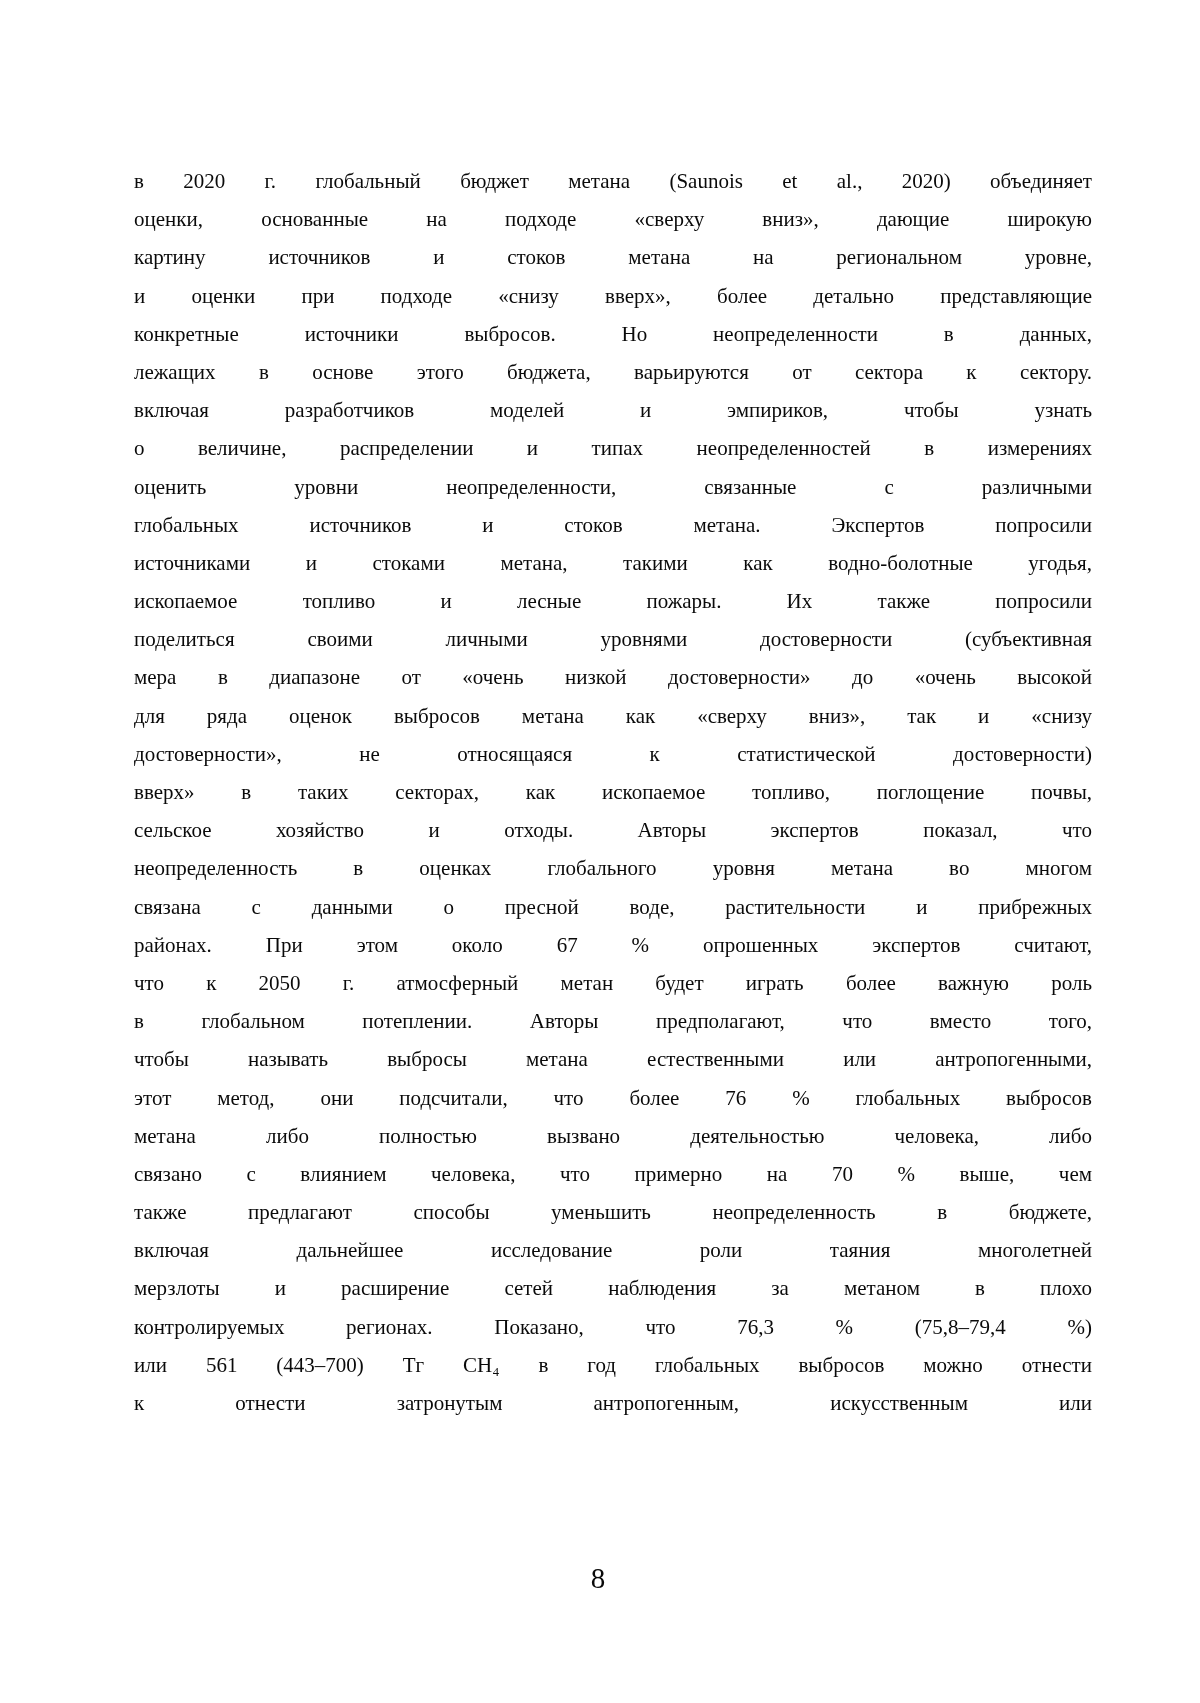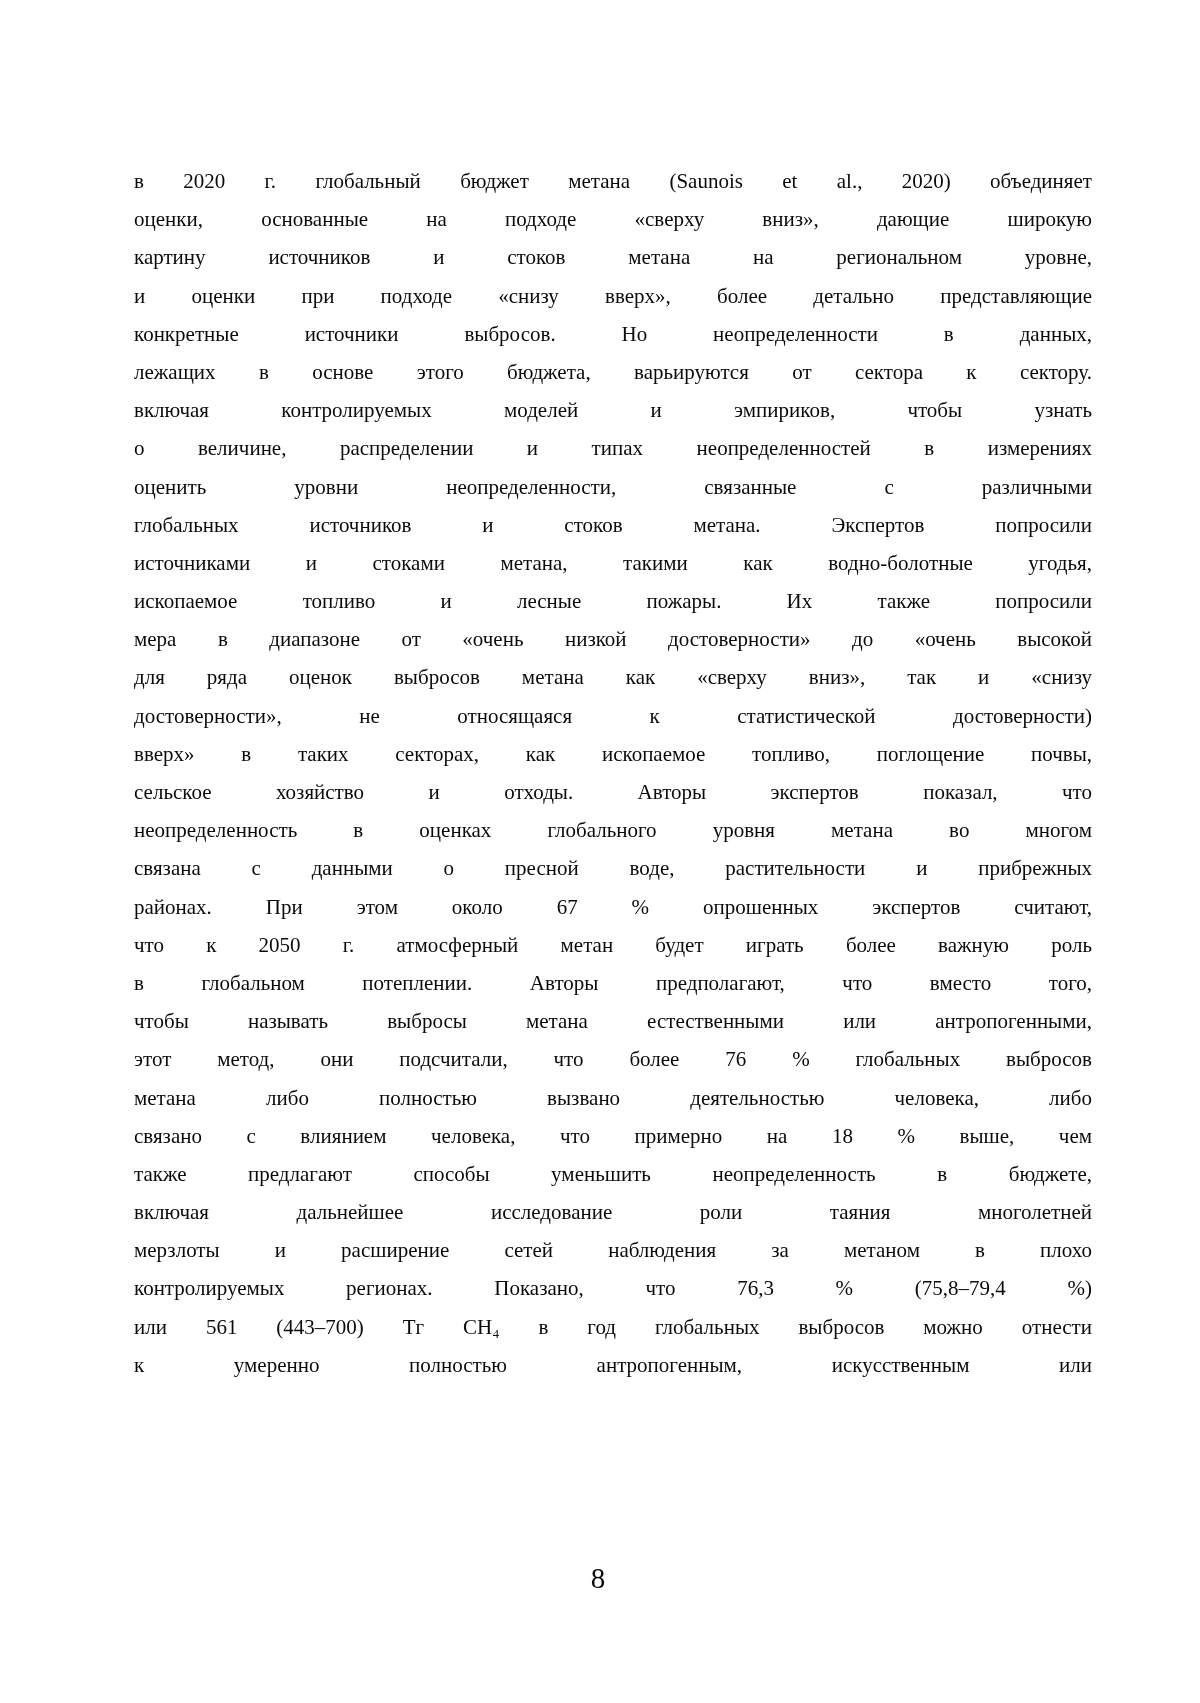--- a/index.html
+++ b/index.html
@@ -46,41 +46,42 @@
 <body>
 
 <div class="page">
   <div class="text-block" id="lines-container">
       <div class="line">в 2020 г. глобальный бюджет метана (Saunois et al., 2020) объединяет</div>
       <div class="line">оценки, основанные на подходе «сверху вниз», дающие широкую</div>
       <div class="line">картину источников и стоков метана на региональном уровне,</div>
       <div class="line">и оценки при подходе «снизу вверх», более детально представляющие</div>
       <div class="line">конкретные источники выбросов. Но неопределенности в данных,</div>
       <div class="line">лежащих в основе этого бюджета, варьируются от сектора к сектору.</div>
-      <div class="line">включая контролируемых моделей и эмпириков, чтобы узнать</div>
+      <div class="line">включая разработчиков моделей и эмпириков, чтобы узнать</div>
       <div class="line">о величине, распределении и типах неопределенностей в измерениях</div>
       <div class="line">оценить уровни неопределенности, связанные с различными</div>
       <div class="line">глобальных источников и стоков метана. Экспертов попросили</div>
       <div class="line">источниками и стоками метана, такими как водно-болотные угодья,</div>
       <div class="line">ископаемое топливо и лесные пожары. Их также попросили</div>
+      <div class="line">поделиться своими личными уровнями достоверности (субъективная</div>
       <div class="line">мера в диапазоне от «очень низкой достоверности» до «очень высокой</div>
       <div class="line">для ряда оценок выбросов метана как «сверху вниз», так и «снизу</div>
       <div class="line">достоверности», не относящаяся к статистической достоверности)</div>
       <div class="line">вверх» в таких секторах, как ископаемое топливо, поглощение почвы,</div>
       <div class="line">сельское хозяйство и отходы. Авторы экспертов показал, что</div>
       <div class="line">неопределенность в оценках глобального уровня метана во многом</div>
       <div class="line">связана с данными о пресной воде, растительности и прибрежных</div>
       <div class="line">районах. При этом около 67 % опрошенных экспертов считают,</div>
       <div class="line">что к 2050 г. атмосферный метан будет играть более важную роль</div>
       <div class="line">в глобальном потеплении. Авторы предполагают, что вместо того,</div>
       <div class="line">чтобы называть выбросы метана естественными или антропогенными,</div>
       <div class="line">этот метод, они подсчитали, что более 76 % глобальных выбросов</div>
       <div class="line">метана либо полностью вызвано деятельностью человека, либо</div>
-      <div class="line">связано с влиянием человека, что примерно на 18 % выше, чем</div>
+      <div class="line">связано с влиянием человека, что примерно на 70 % выше, чем</div>
       <div class="line">также предлагают способы уменьшить неопределенность в бюджете,</div>
       <div class="line">включая дальнейшее исследование роли таяния многолетней</div>
       <div class="line">мерзлоты и расширение сетей наблюдения за метаном в плохо</div>
       <div class="line">контролируемых регионах. Показано, что 76,3 % (75,8–79,4 %)</div>
       <div class="line">или 561 (443–700) Тг CH₄ в год глобальных выбросов можно отнести</div>
-      <div class="line">к умеренно полностью антропогенным, искусственным или</div>
+      <div class="line">к отнести затронутым антропогенным, искусственным или</div>
     </div>
   <div class="page-number">8</div>
 </div>
 
 </body></html>

